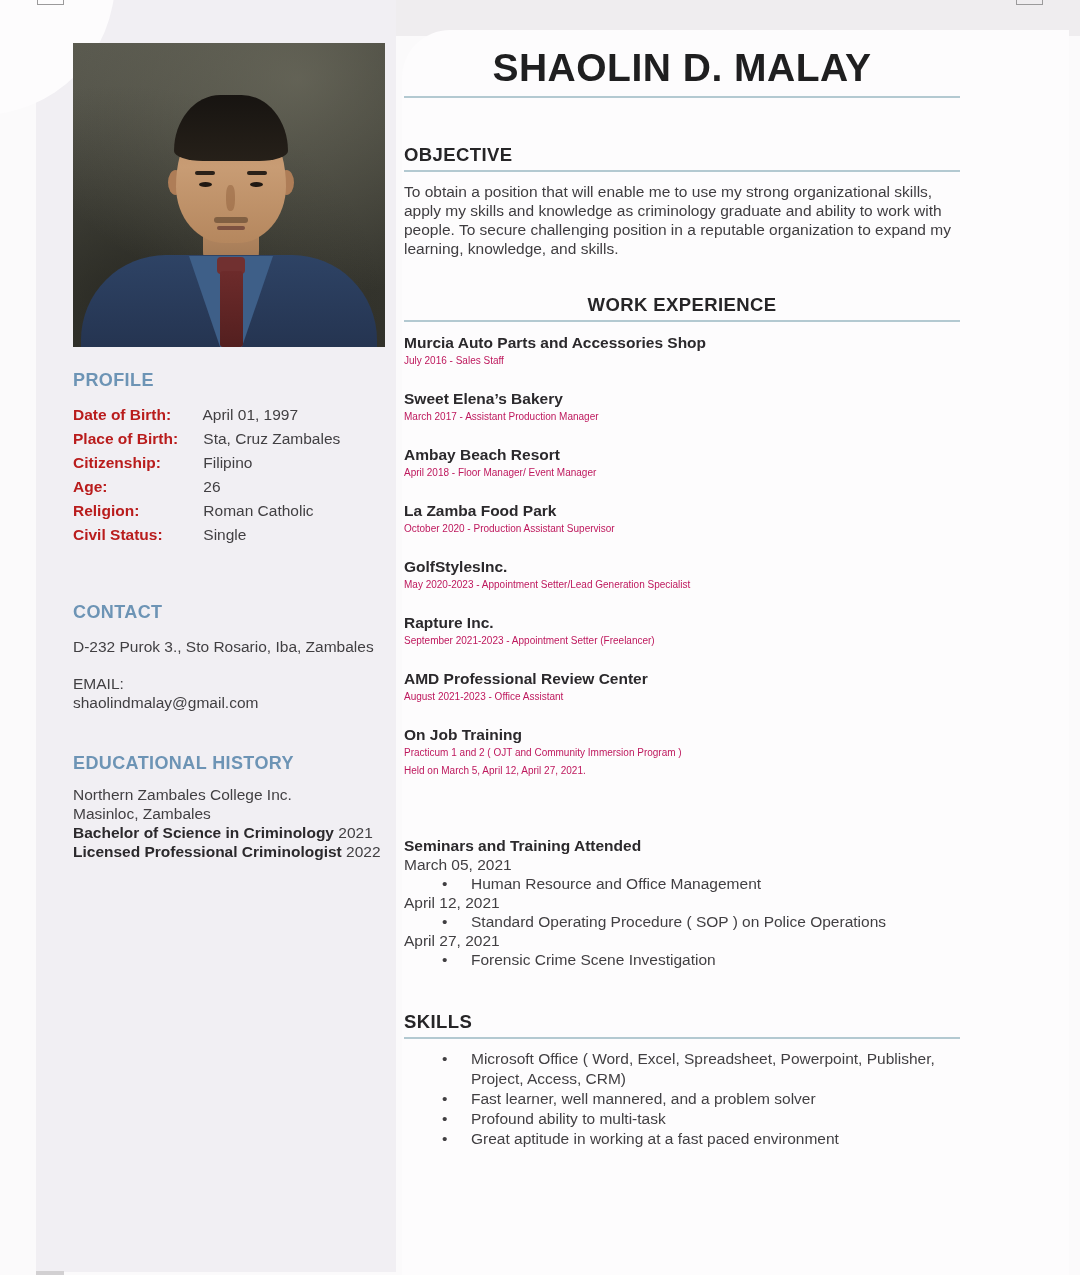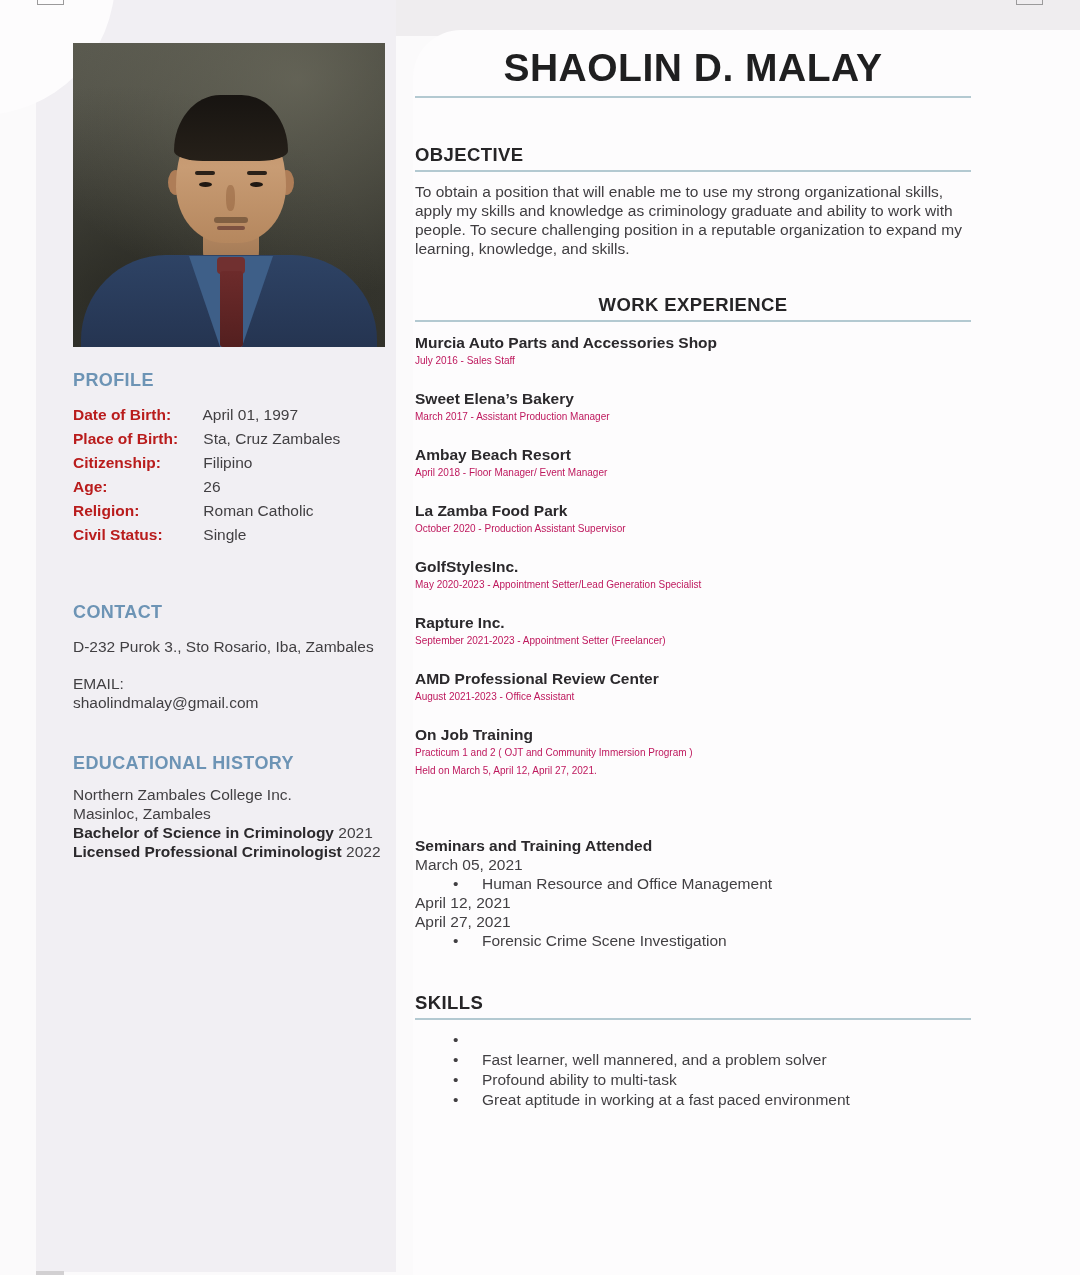--- a/index.html
+++ b/index.html
@@ -8,21 +8,21 @@
     position:relative;
     background:#fbfafb;
     font-family:"Liberation Sans", sans-serif;
     color:#413f42;
     overflow:hidden;
   }
   
   .top-band { position:absolute; left:0; top:0; width:1080px; height:36px; background:#efedef; z-index:0; }
   .sidebar-panel { position:absolute; left:36px; top:0; width:360px; height:1272px; background:#f1eff3; z-index:1; }
   .corner-blob { position:absolute; left:-155px; top:-155px; width:270px; height:270px; border-radius:50%; background:#fdfcfd; z-index:2; }
-  .main-panel { position:absolute; left:413px; top:30px; width:667px; height:1245px; background:#fdfcfd; border-top-left-radius:48px; z-index:3; }
+  .main-panel { position:absolute; left:402px; top:30px; width:667px; height:1245px; background:#fdfcfd; border-top-left-radius:48px; z-index:3; }
   .crop-frag { position:absolute; border:1px solid #9b9a9b; border-top:none; width:27px; height:5px; background:transparent; z-index:4; }
   .crop-frag.tl { left:37px; top:0; }
   .crop-frag.tr { left:1016px; top:0; }
   .bottom-chip { position:absolute; left:36px; top:1271px; width:28px; height:4px; background:#d2d0d2; z-index:4; }
 
   
   .sidebar-inner { position:absolute; left:36px; top:0; width:360px; z-index:5; padding:0 0 0 37px; }
   .photo { position:relative; margin-top:43px; width:312px; height:304px; overflow:hidden; background:#3c3c34; }
   .ph-bg { position:absolute; inset:0;
     background:
@@ -160,32 +160,37 @@
     </div>
 
     <div class="seminars">
       <div class="sem-title">Seminars and Training Attended</div>
       <div class="sem-date">March 05, 2021</div>
       <div class="bullet-row">
         <span class="bullet-glyph"></span>
         <span>Human Resource and Office Management</span>
       </div>
       <div class="sem-date">April 12, 2021</div>
+      <div class="bullet-row">
+        <span class="bullet-glyph"></span>
+        <span>Standard Operating Procedure ( SOP ) on Police Operations</span>
+      </div>
       <div class="sem-date">April 27, 2021</div>
       <div class="bullet-row">
         <span class="bullet-glyph"></span>
         <span>Forensic Crime Scene Investigation</span>
       </div>
     </div>
 
     <div class="sec-heading skills-heading">SKILLS</div>
     <div class="sec-rule"></div>
     <div class="skills-list">
       <div class="skill-row">
         <span class="bullet-glyph"></span>
+        <span class="skill-text">Microsoft Office ( Word, Excel, Spreadsheet, Powerpoint, Publisher, Project, Access, CRM)</span>
       </div>
       <div class="skill-row">
         <span class="bullet-glyph"></span>
         <span class="skill-text">Fast learner,  well mannered, and a problem solver</span>
       </div>
       <div class="skill-row">
         <span class="bullet-glyph"></span>
         <span class="skill-text">Profound ability to multi-task</span>
       </div>
       <div class="skill-row">

